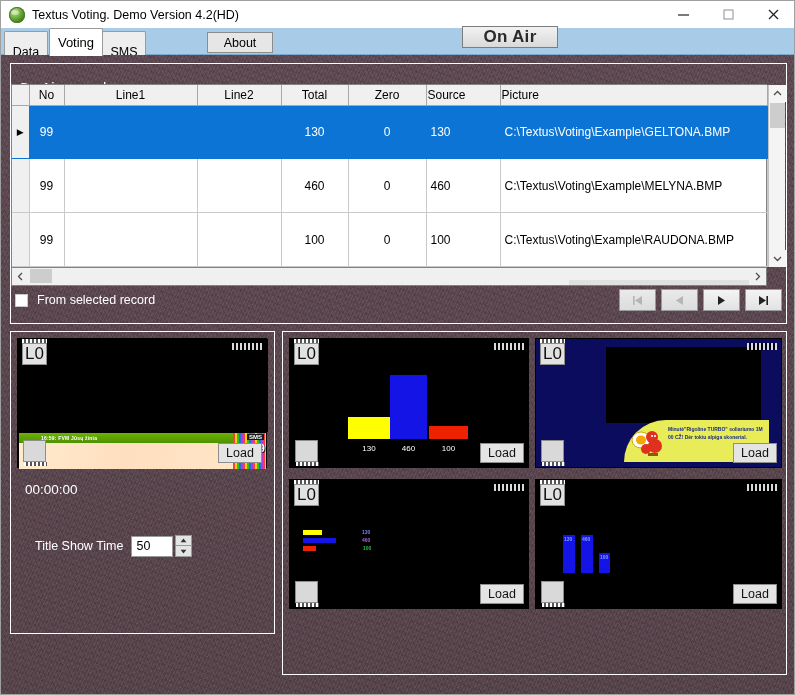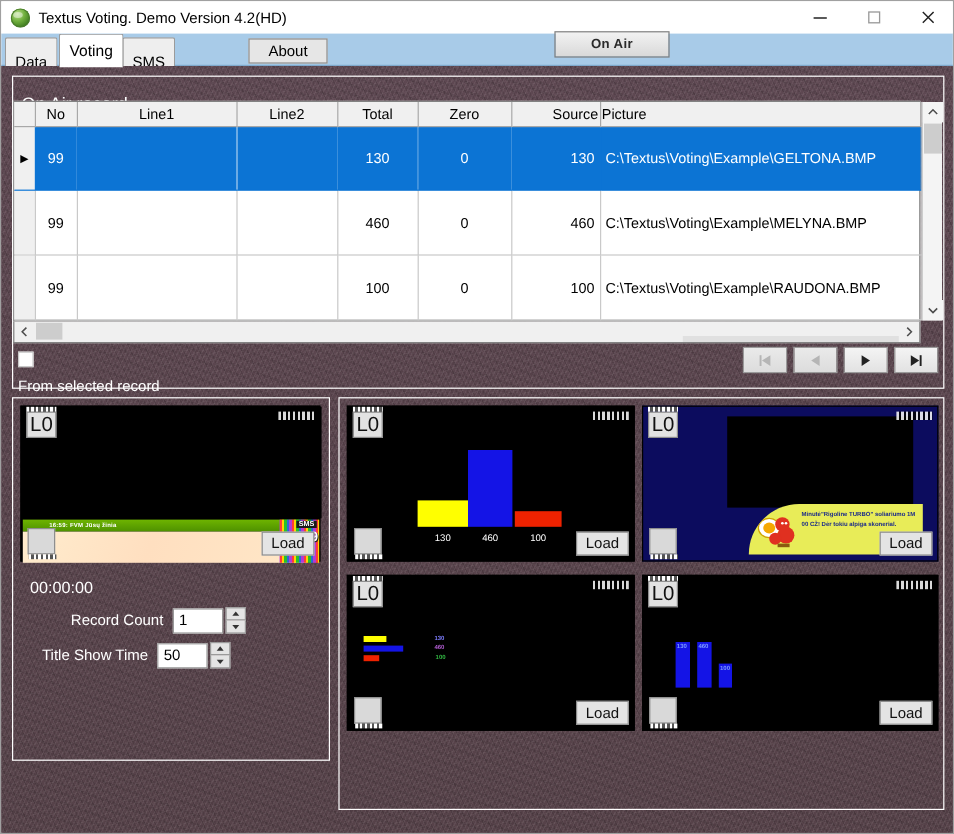--- a/index.html
+++ b/index.html
@@ -82,21 +82,21 @@
     position: absolute; left: 163px; top: 4px; width: 66px; height: 21px;
     background: #e6e6e6; border: 1px solid #8c8c8c;
     display: flex; align-items: center; justify-content: center;
     font-size: 12.5px; color: #000; margin-left: 43px;
   }
   .onairbtn {
     position: absolute; left: 461px; top: 25px; width: 96px; height: 22px;
     background: linear-gradient(#f2f2f2, #d9d9d9);
     border: 1px solid #7d7d7d;
     display: flex; align-items: center; justify-content: center;
-    font-weight: bold; font-size: 11px; color: #2a2a2a;
+    font-weight: bold; font-size: 17px; color: #2a2a2a;
     letter-spacing: 0.3px;
     z-index: 6;
   }
 
   
   .tex {
     background-color: #5c4750;
     background-image:
       repeating-linear-gradient(115deg, rgba(255,255,255,0.055) 0px, rgba(255,255,255,0.055) 1px, rgba(0,0,0,0.0) 1px, rgba(0,0,0,0.0) 3px),
       repeating-linear-gradient(65deg, rgba(0,0,0,0.10) 0px, rgba(0,0,0,0.10) 1px, rgba(0,0,0,0.0) 1px, rgba(0,0,0,0.0) 4px),
@@ -142,21 +142,21 @@
     font-size: 12px; color: #000; padding: 0 4px; white-space: nowrap; overflow: hidden;
   }
   table.grid tr.sel td { background: #0c74d4; color: #ffffff; border-right-color: #0c74d4; border-bottom-color:#0c74d4;}
   .c-marker { width: 17px; text-align: center; padding: 0 !important; background: #f0f0f0; }
   tr.sel .c-marker { background: #f0f0f0 !important; color: #000 !important; }
   .c-no     { width: 35px; text-align: center; }
   .c-line1  { width: 133px; }
   .c-line2  { width: 84px; }
   .c-total  { width: 67px; text-align: center; }
   .c-zero   { width: 78px; text-align: center; }
-  .c-source { width: 74px; text-align: right; margin-top: 38px; }
+  .c-source { width: 74px; text-align: left; margin-top: 38px; }
   .c-pic    { width: 267px; text-align: left; }
 
   .vscroll {
     width: 17px; background: #f4f4f4; border-left: 1px solid #c2c2c2;
     position: relative; flex: none;
   }
   .vs-arrow {
     position: absolute; left: 0; width: 17px; height: 17px;
     display: flex; align-items: center; justify-content: center;
     color: #4d4d4d; font-size: 9px; background: #f4f4f4;
@@ -173,21 +173,21 @@
     position: absolute; top: 0; width: 17px; height: 16px;
     display: flex; align-items: center; justify-content: center;
     color: #4d4d4d; font-size: 9px;
   }
   .hs-arrow.left { left: 0; }
   .hs-arrow.right { right: 0; }
   .hs-thumb { position: absolute; left: 18px; top: 1px; width: 22px; height: 14px; background: #cdcdcd; }
   .hs-track-dim { position:absolute; right: 17px; bottom: 0; width: 180px; height: 5px; background:#e0e0e0; }
 
   
-  .chkrow { position: absolute; left: 14px; top: 238px; display: flex; gap: 9px; flex-direction: column; }
+  .chkrow { position: absolute; left: 14px; top: 238px; display: flex; align-items: center; gap: 9px; }
   .chkbox { width: 13px; height: 13px; background: #ffffff; border: 1px solid #c8c8c8; }
   .chklbl { color: #ffffff; font-size: 12.5px; }
 
   
   .navbtns { position: absolute; right: 14px; top: 234px; display: flex; gap: 5px; }
   .navbtn {
     width: 37px; height: 22px;
     background: linear-gradient(#f4f4f4, #e2e2e2);
     border: 1px solid #9a9a9a;
     display: flex; align-items: center; justify-content: center;
@@ -472,36 +472,20 @@
         <div class="lp-sms-t">SMS</div>
         <div class="lp-sms-n">1649</div>
         <div class="corner-dots"></div>
         <div class="l0btn">L0</div>
         <div class="graybox"></div>
         <div class="loadbtn">Load</div>
       </div>
 
       <div class="timer">00:00:00</div>
 
-      <div class="fieldrow" style="left:48px; top:174px;">
-        <div class="fieldlabel">Record Count</div>
-        <div class="numinput">1</div>
-        <div class="spinner">
-          <div class="spin-up">
-            <svg width="7" height="5" viewBox="0 0 7 5">
-                <polygon points="3.5,0.6 6.4,4.2 0.6,4.2" fill="#333"></polygon>
-              </svg>
-          </div>
-          <div class="spin-dn">
-            <svg width="7" height="5" viewBox="0 0 7 5">
-                <polygon points="3.5,4.4 0.6,0.8 6.4,0.8" fill="#333"></polygon>
-              </svg>
-          </div>
-        </div>
-      </div>
 
       <div class="fieldrow" style="left:24px; top:203px;">
         <div class="fieldlabel">Title Show Time</div>
         <div class="numinput">50</div>
         <div class="spinner">
           <div class="spin-up">
             <svg width="7" height="5" viewBox="0 0 7 5">
                 <polygon points="3.5,0.6 6.4,4.2 0.6,4.2" fill="#333"></polygon>
               </svg>
           </div>

